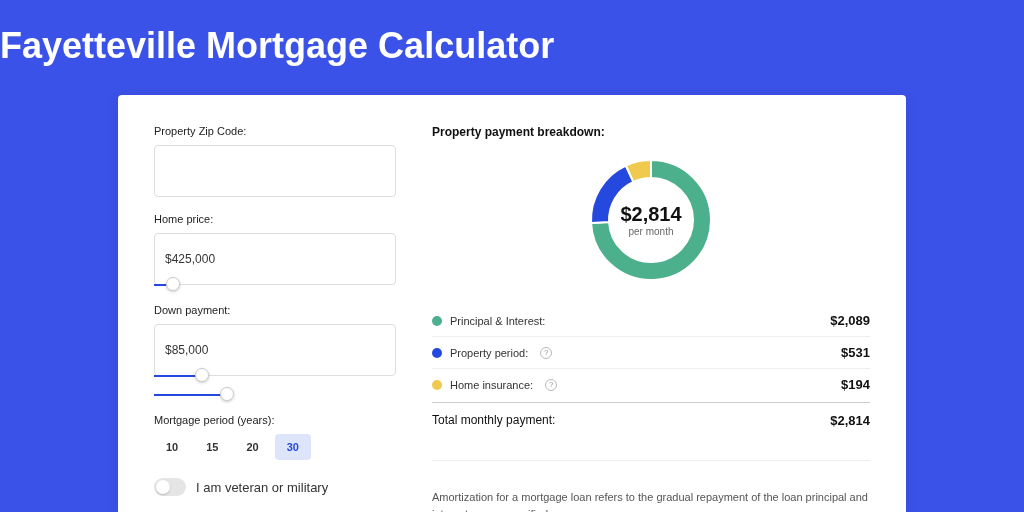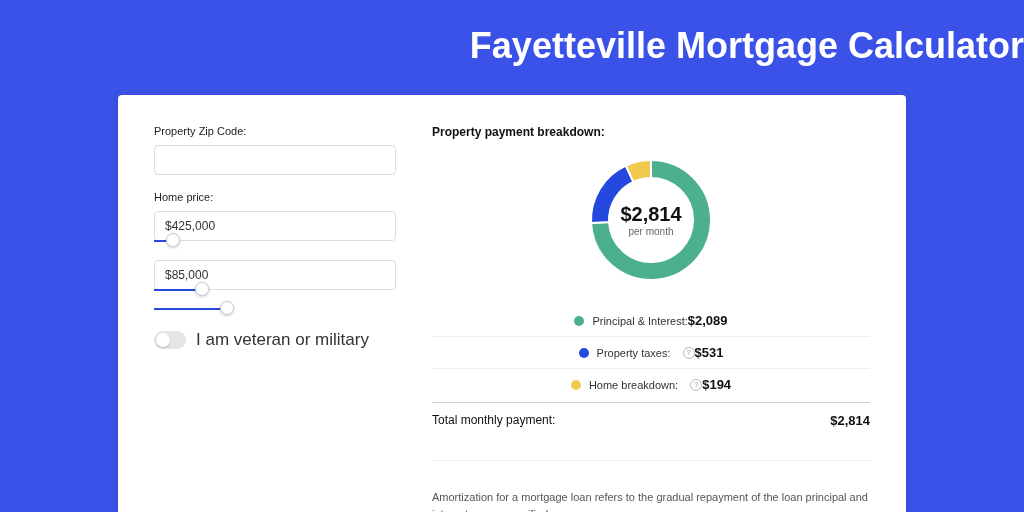--- a/index.html
+++ b/index.html
@@ -1,43 +1,43 @@
 <!DOCTYPE html>
 <html><head>
 <meta charset="utf-8">
 <style>
 *{box-sizing:border-box;margin:0;padding:0;font-family:-apple-system,BlinkMacSystemFont,"Segoe UI",Arial,sans-serif}
 body{background:#3B52E8;width:1024px;height:512px;overflow:hidden;position:relative}
-.title{color:#fff;font-size:36px;font-weight:700;text-align:right;padding:25px 0 20px}
+.title{color:#fff;font-size:36px;font-weight:700;text-align:left;padding:25px 0 20px}
 .card{background:#fff;width:788px;margin:8px auto;border-radius:4px;padding:30px 36px;height:420px;overflow:hidden;box-shadow:0 2px 12px rgba(0,0,0,.1)}
 .cols{display:flex;gap:36px}
 .left{width:242px;flex-shrink:0}
 .right{flex:1}
 .lbl{font-size:11px;color:#222;margin-bottom:8px;display:block}
-.inp{width:100%;border:1px solid #ddd;border-radius:4px;height:30px;padding:0 10px;font-size:12px;color:#333;outline:none}
+.inp{width:100%;border:1px solid #ddd;border-radius:4px;height:52px;padding:0 10px;font-size:12px;color:#333;outline:none}
 .grp{margin-bottom:16px;position:relative}
 .slider{position:relative;height:6px;margin-top:-3px}
 .slider-track{height:2px;background:#2548DE;position:absolute;top:2px;left:0}
 .slider-thumb{width:14px;height:14px;border-radius:50%;background:#fff;border:1px solid #ccc;box-shadow:0 1px 3px rgba(0,0,0,.2);position:absolute;top:-5px;cursor:grab}
 .row2{display:flex;gap:24px}
 .row2 .inp:first-child{flex:1}
 .row2 .inp:last-child{width:70px}
 .periods{display:flex;gap:4px}
 .period-btn{padding:7px 12px;font-size:11px;border:none;background:transparent;border-radius:4px;cursor:pointer;color:#333;font-weight:600}
 .period-btn.active{background:#DDE5FB;color:#2548DE}
 .toggle{display:flex;align-items:center;gap:10px;margin-top:18px}
 .switch{width:32px;height:18px;background:#e5e5e5;border-radius:10px;position:relative;cursor:pointer}
 .switch-thumb{width:14px;height:14px;border-radius:50%;background:#fff;position:absolute;top:2px;left:2px;box-shadow:0 1px 2px rgba(0,0,0,.2)}
-.toggle-lbl{font-size:17px;color:#333}
+.toggle-lbl{font-size:13px;color:#333}
 .sec-title{font-size:12px;font-weight:700;color:#111;margin-bottom:16px}
 .donut-wrap{display:flex;justify-content:center;margin-bottom:20px;position:relative}
 .donut-center{position:absolute;top:50%;left:50%;transform:translate(-50%,-50%);text-align:center}
 .donut-val{font-size:20px;font-weight:700;color:#111}
 .donut-sub{font-size:10px;color:#666}
-.legend-row{display:flex;align-items:center;justify-content:center;padding:8px 0;border-bottom:1px solid #eee}
+.legend-row{display:flex;align-items:center;justify-content:space-between;padding:8px 0;border-bottom:1px solid #eee}
 .legend-row:last-of-type{border-bottom:none}
 .legend-left{display:flex;align-items:center;gap:8px}
 .legend-dot{width:10px;height:10px;border-radius:50%}
 .legend-lbl{font-size:11px;color:#333}
 .legend-val{font-size:13px;font-weight:600;color:#111}
 .total-row{display:flex;justify-content:space-between;padding:10px 0;border-top:1px solid #ccc;margin-top:2px}
 .total-lbl{font-size:12px;font-weight:400;color:#111}
 .total-val{font-size:13px;font-weight:700;color:#111}
 .info-ic{width:12px;height:12px;border:1px solid #bbb;border-radius:50%;display:inline-flex;align-items:center;justify-content:center;font-size:8px;color:#999;margin-left:4px}
 .amort{margin-top:22px;border-top:1px solid #eee;padding-top:18px}
@@ -60,36 +60,46 @@
       <div class="grp">
         <label class="lbl">Home price:</label>
         <input class="inp" value="$425,000" style="">
         <div class="slider">
           <div class="slider-track" id="track-price" style="width: 8%;"></div>
           <div class="slider-thumb" id="thumb-price" style="left: calc(8% - 7px);"></div>
         </div>
       </div>
 
       <div class="grp">
+        <label class="lbl">Down payment:</label>
         <div class="row2">
           <input class="inp" value="$85,000" style="">
         </div>
         <div class="slider">
           <div class="slider-track" id="track-down" style="width: 20%;"></div>
           <div class="slider-thumb" id="thumb-down" style="left: calc(20% - 7px);"></div>
         </div>
       </div>
 
       <div class="grp">
         <div class="slider">
           <div class="slider-track" id="track-rate" style="width: 30%;"></div>
           <div class="slider-thumb" id="thumb-rate" style="left: calc(30% - 7px);"></div>
         </div>
       </div>
 
+      <div class="grp">
+        <label class="lbl">Mortgage period (years):</label>
+        <div class="periods" id="periods">
+            <button class="period-btn">10</button>
+            <button class="period-btn">15</button>
+            <button class="period-btn">20</button>
+            <button class="period-btn active">30</button>
+          </div>
+      </div>
 
       <div class="toggle">
         <div class="switch">
           <div class="switch-thumb"></div>
         </div>
         <span class="toggle-lbl">I am veteran or military</span>
       </div>
 
     </div>
 
@@ -112,29 +122,29 @@
           <div class="legend-row">
             <div class="legend-left">
               <span class="legend-dot" style="background:#4DB08C"></span>
               <span class="legend-lbl">Principal &amp; Interest:</span>
             </div>
             <span class="legend-val">$2,089</span>
           </div>
           <div class="legend-row">
             <div class="legend-left">
               <span class="legend-dot" style="background:#2548DE"></span>
-              <span class="legend-lbl">Property taxes:</span>
+              <span class="legend-lbl">Property period:</span>
               <span class="info-ic">?</span>
             </div>
             <span class="legend-val">$531</span>
           </div>
           <div class="legend-row">
             <div class="legend-left">
               <span class="legend-dot" style="background:#F0C94F"></span>
-              <span class="legend-lbl">Home breakdown:</span>
+              <span class="legend-lbl">Home insurance:</span>
               <span class="info-ic">?</span>
             </div>
             <span class="legend-val">$194</span>
           </div>
         </div>
 
       <div class="total-row">
         <span class="total-lbl">Total monthly payment:</span>
         <span class="total-val">$2,814</span>
       </div>

